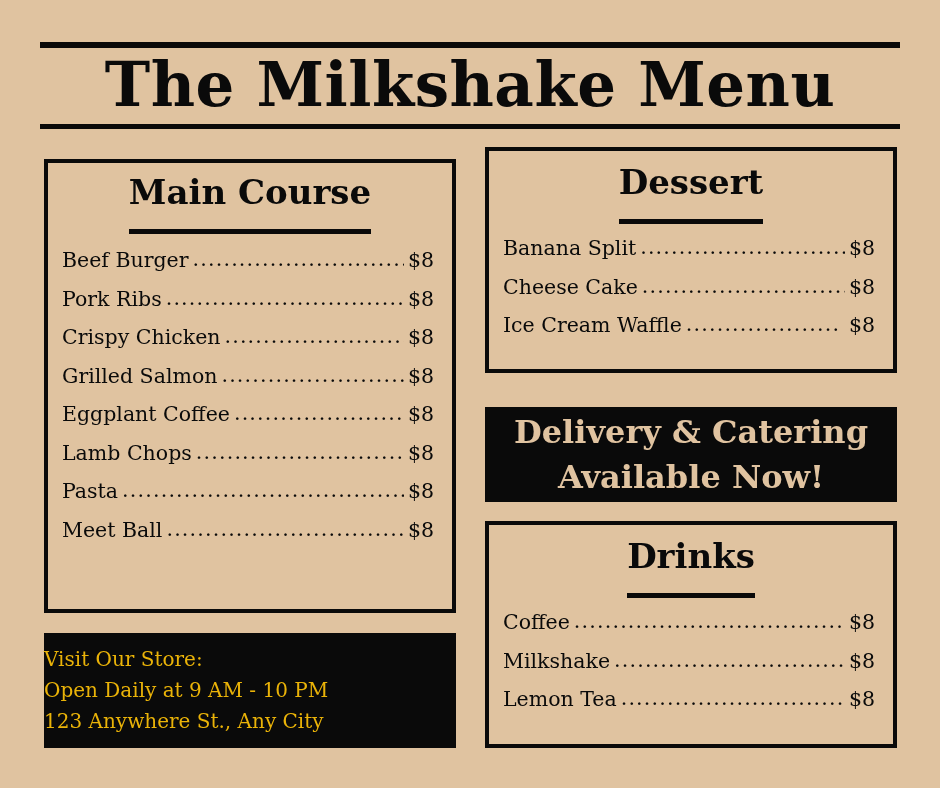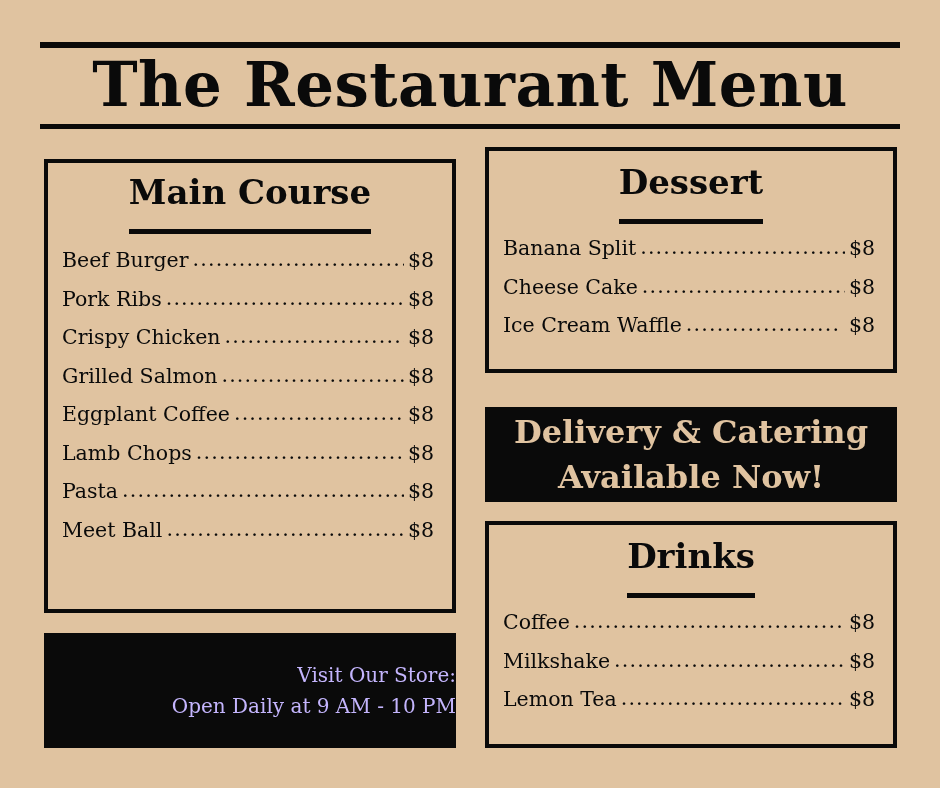--- a/index.html
+++ b/index.html
@@ -146,40 +146,40 @@
   }
 
   
   #store-banner {
     position: absolute;
     left: 44px;
     top: 633px;
     width: 412px;
     height: 115px;
     background: #0a0a0a;
-    color: #c4b5fd;
+    color: #eab308;
     display: flex;
     flex-direction: column;
-    align-items: flex-end;
+    align-items: flex-start;
     justify-content: center;
     box-sizing: border-box;
   }
   #store-banner .store-line {
     font-size: 20px;
     line-height: 1.55;
     text-align: center;
   }
 </style>
 </head>
 <body>
 
 <div class="page">
 
   <div class="title-block">
-    <div class="title-text">The Restaurant Menu</div>
+    <div class="title-text">The Milkshake Menu</div>
   </div>
 
   <div class="card" id="main-course-card">
     <div class="heading-wrap">
       <span class="card-heading">Main Course</span>
     </div>
     <div class="menu-list">
       <div class="menu-row">
         <span class="item-name">Beef Burger</span>
         <span class="leader">..............................</span>
@@ -270,15 +270,16 @@
         <span class="item-name">Lemon Tea</span>
         <span class="leader">.................................</span>
         <span class="price">$8</span>
       </div>
     </div>
   </div>
 
   <div id="store-banner">
     <div class="store-line">Visit Our Store:</div>
     <div class="store-line">Open Daily at 9 AM - 10 PM</div>
+    <div class="store-line">123 Anywhere St., Any City</div>
   </div>
 
 </div>
 
 </body></html>

